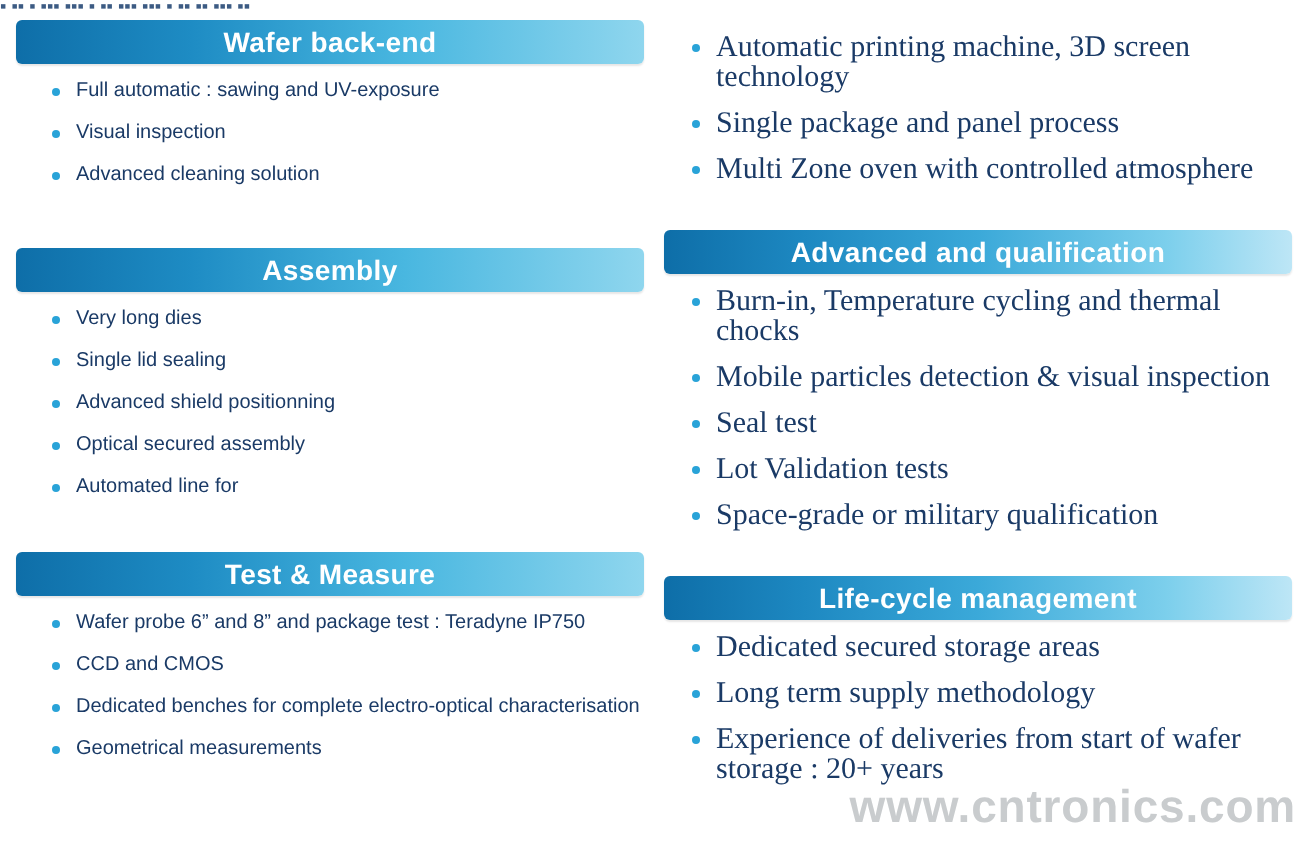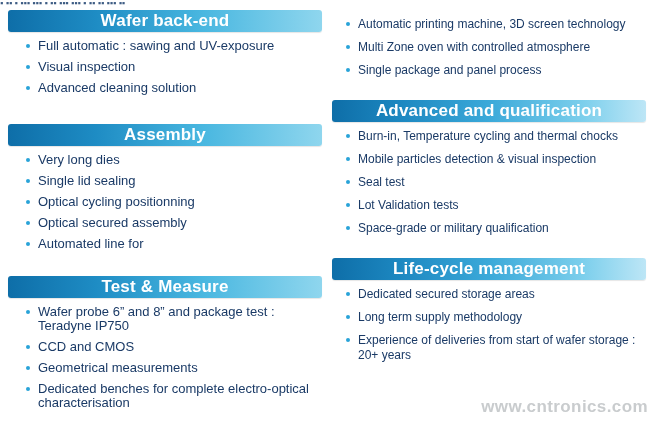--- a/index.html
+++ b/index.html
@@ -52,71 +52,72 @@
   .col-right { width: 314px; }
 
   .panel {
     margin-bottom: 6px;
   }
   .panel-header {
     height: 22px;
     border-radius: 3px;
     background: linear-gradient(to right, #0e6ea8 0%, #1e8cc4 28%, #49b7e0 62%, #8fd6ee 100%);
     color: #ffffff;
-    font-size: 17px;
+    font-size: 14px;
     font-weight: bold;
     display: flex;
     align-items: center;
     justify-content: center;
     letter-spacing: 0.2px;
     box-shadow: 0 1px 1px rgba(0,0,0,0.10);
   }
   .panel-header.wide {
     background: linear-gradient(to right, #0e6ea8 0%, #1d88c1 22%, #3ba9d9 50%, #7ccfec 80%, #bde6f6 100%);
   }
   .bullets {
     list-style: none;
     margin: 7px 0 0 0;
     padding: 0 0 0 18px;
   }
   .bullets li {
     position: relative;
-    font-size: 13px;
+    font-size: 10px;
     color: #1a3a66;
     line-height: 14px;
     margin-bottom: 7px;
     padding-left: 12px;
   }
   .bullets li::before {
     content: "";
     position: absolute;
     left: 0;
     top: 5px;
     width: 4px;
     height: 4px;
     background: #29a3d8;
     border-radius: 50%;
   }
   .col-right .bullets {
     padding-left: 14px;
   }
   .col-right .bullets li {
-    font-size: 12px;
+    font-size: 15px;
     line-height: 15px;
     margin-bottom: 8px;
+    font-family: Liberation Serif, serif;
   }
   .spacer-12 { height: 12px; }
   .spacer-16 { height: 16px; }
   .spacer-8 { height: 8px; }
 
   .watermark {
     position: absolute;
     right: 8px;
     bottom: 10px;
-    font-size: 17px;
+    font-size: 23px;
     font-weight: bold;
     color: #c9ccce;
     letter-spacing: 0.4px;
     font-family: "Liberation Sans", sans-serif;
   }
 </style>
 </head>
 <body>
 
 <div class="page">
@@ -136,47 +137,47 @@
         </ul>
       </div>
 
       <div class="spacer-16"></div>
 
       <div class="panel">
         <div class="panel-header">Assembly</div>
         <ul class="bullets">
           <li>Very long dies</li>
           <li>Single lid sealing</li>
-          <li>Optical cycling positionning</li>
+          <li>Advanced shield positionning</li>
           <li>Optical secured assembly</li>
           <li>Automated line for</li>
         </ul>
       </div>
 
       <div class="spacer-12"></div>
 
       <div class="panel">
         <div class="panel-header">Test &amp; Measure</div>
         <ul class="bullets">
           <li>Wafer probe 6” and 8” and package test : Teradyne IP750</li>
           <li>CCD and CMOS</li>
+          <li>Dedicated benches for complete electro-optical characterisation</li>
           <li>Geometrical measurements</li>
-          <li>Dedicated benches for complete electro-optical characterisation</li>
         </ul>
       </div>
 
     </div>
 
     <div class="col col-right">
 
       <div class="panel">
         <ul class="bullets">
           <li>Automatic printing machine, 3D screen technology</li>
+          <li>Single package and panel process</li>
           <li>Multi Zone oven with controlled atmosphere</li>
-          <li>Single package and panel process</li>
         </ul>
       </div>
 
       <div class="spacer-8"></div>
 
       <div class="panel">
         <div class="panel-header wide">Advanced and qualification</div>
         <ul class="bullets">
           <li>Burn-in, Temperature cycling and thermal chocks</li>
           <li>Mobile particles detection &amp; visual inspection</li>

